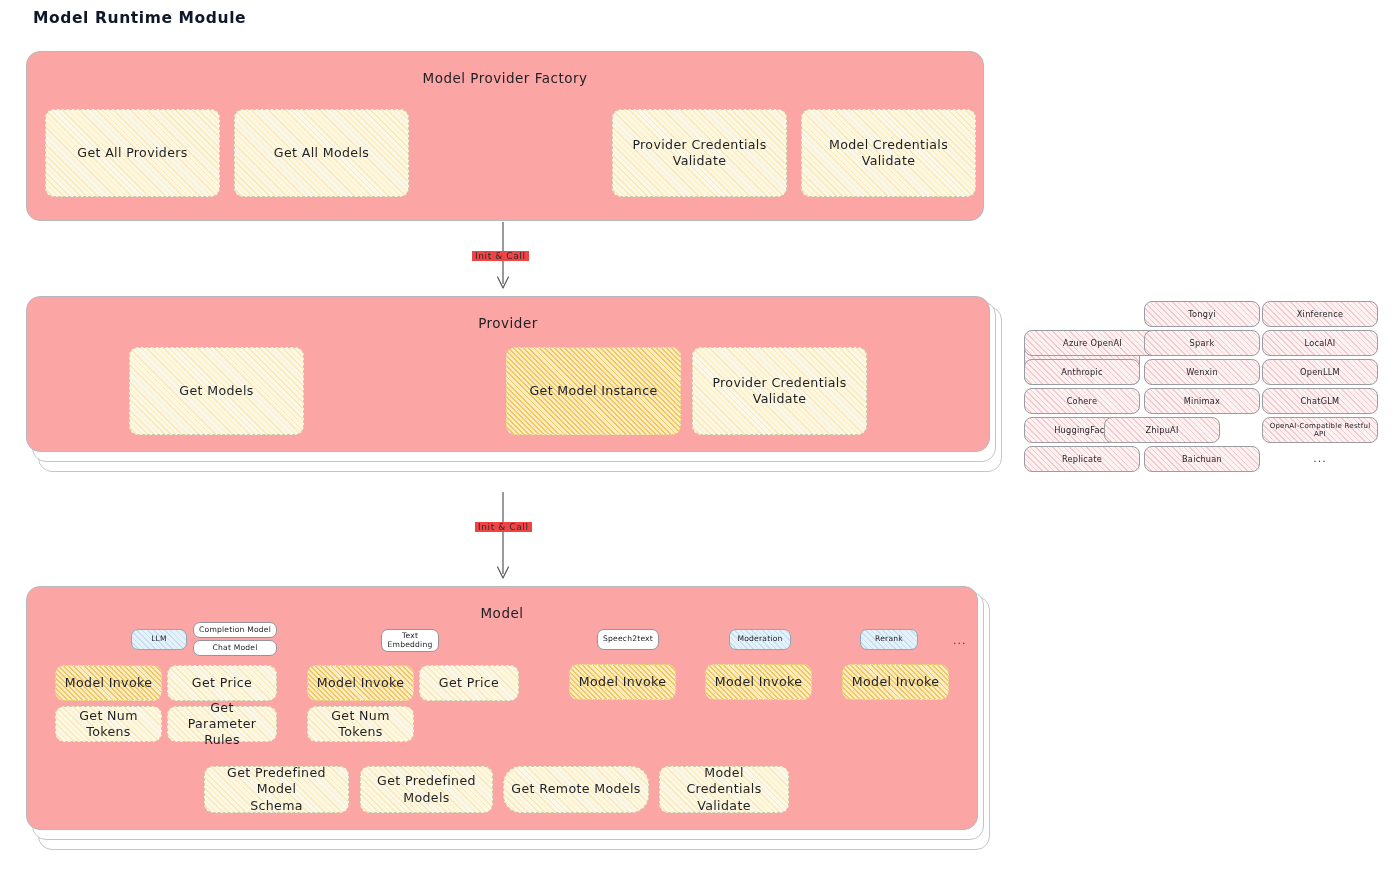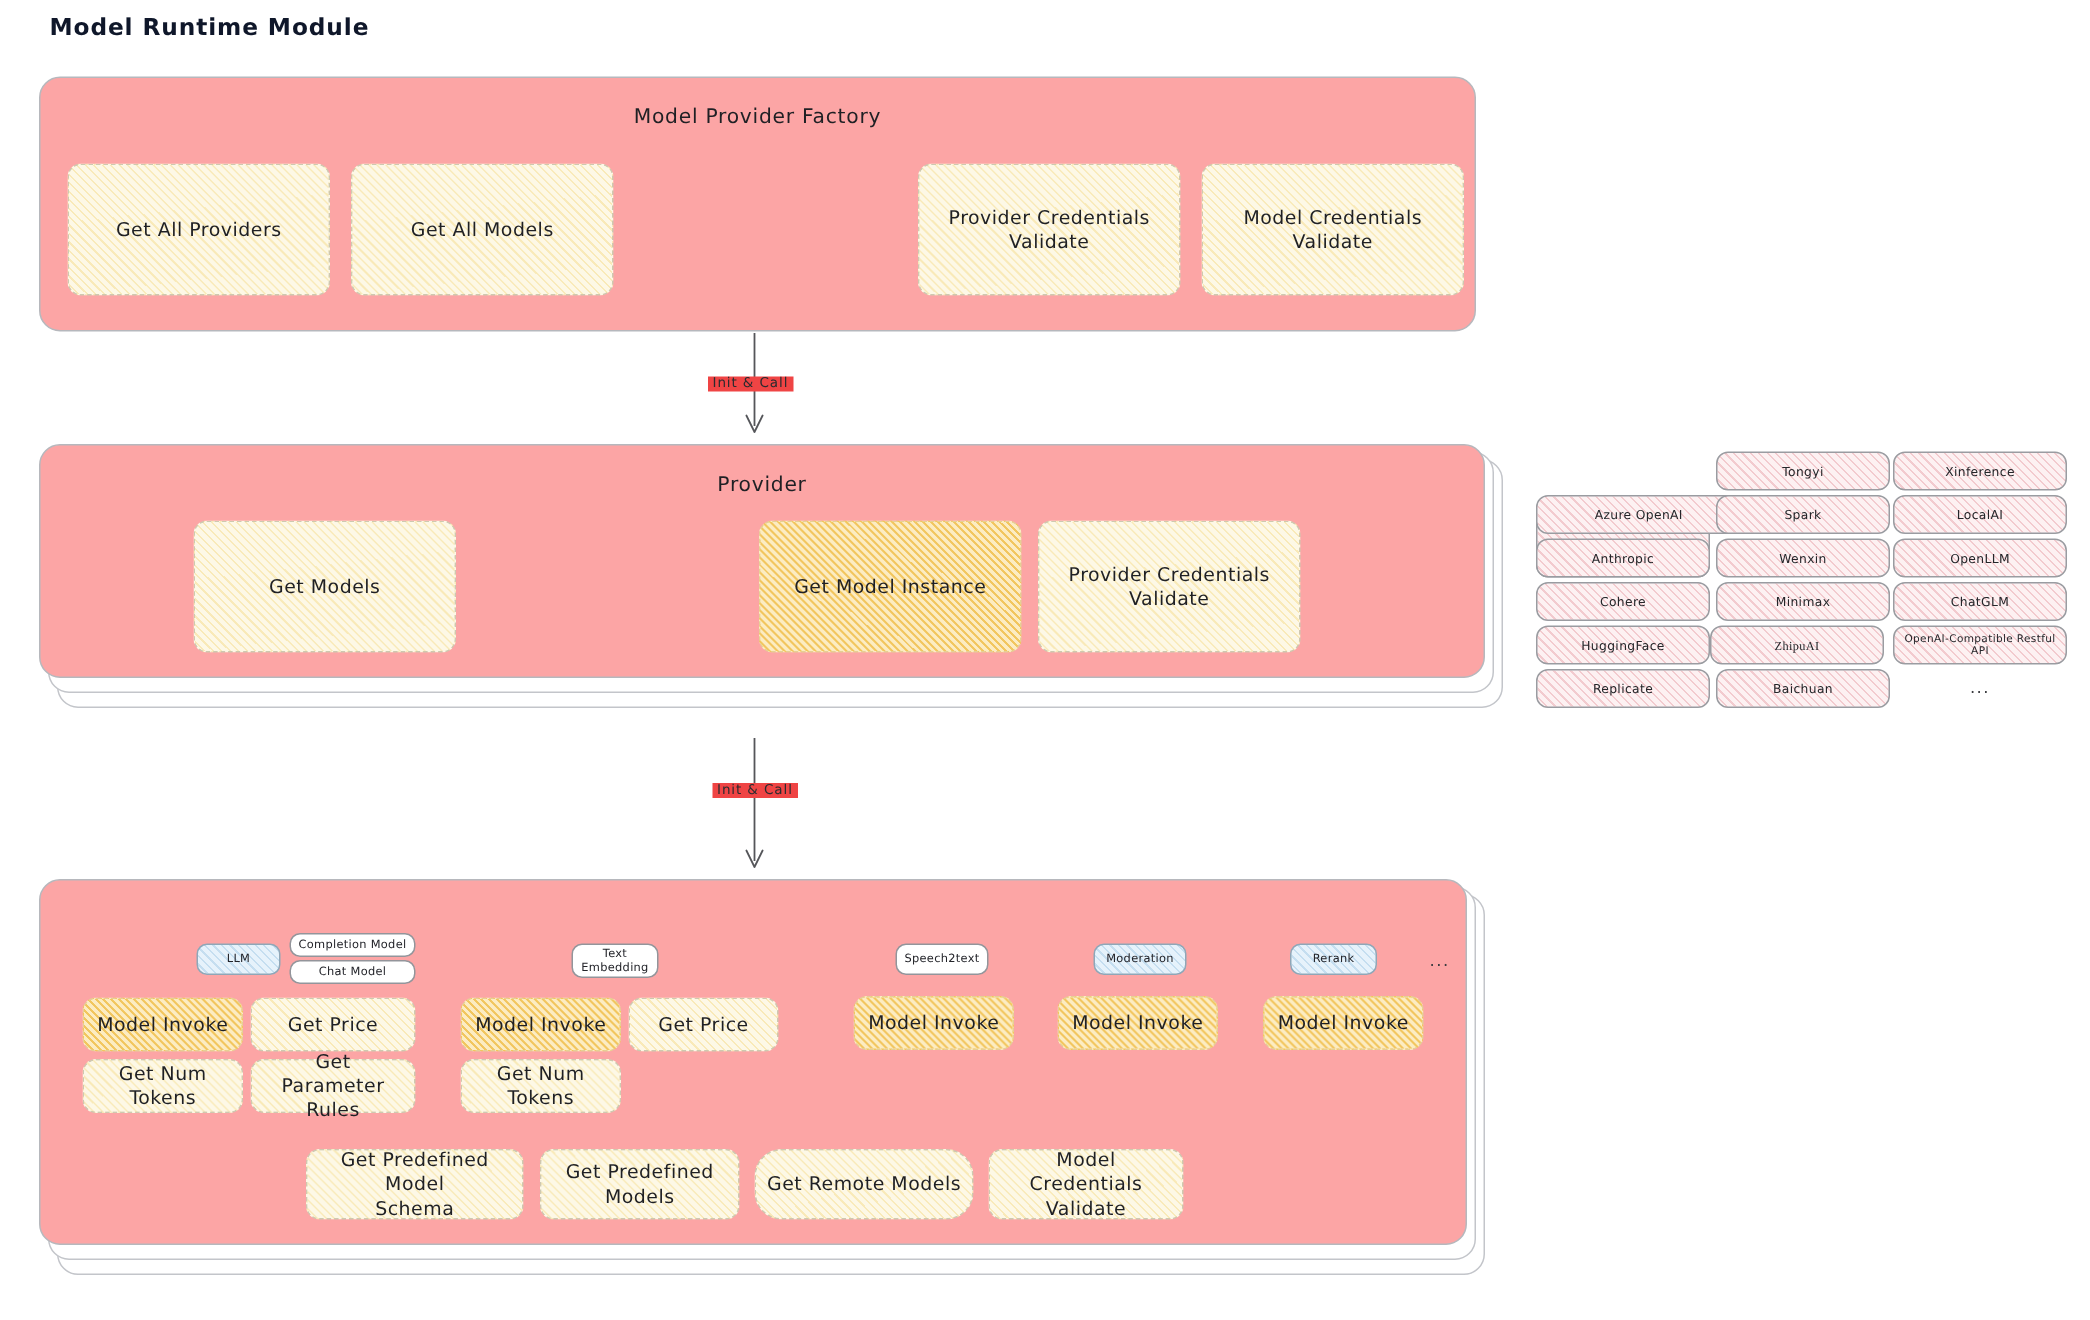--- a/index.html
+++ b/index.html
@@ -222,41 +222,42 @@
 <div class="chip hand" style="left:1024px; top:330px; width:137px; height:26px;">Azure OpenAI</div>
 <div class="chip hand" style="left:1024px; top:359px; width:116px; height:26px;">Anthropic</div>
 <div class="chip hand" style="left:1024px; top:388px; width:116px; height:26px;">Cohere</div>
 <div class="chip hand" style="left:1024px; top:417px; width:116px; height:26px;">HuggingFace</div>
 <div class="chip hand" style="left:1024px; top:446px; width:116px; height:26px;">Replicate</div>
 
 <div class="chip hand" style="left:1144px; top:301px; width:116px; height:26px;">Tongyi</div>
 <div class="chip hand" style="left:1144px; top:330px; width:116px; height:26px;">Spark</div>
 <div class="chip hand" style="left:1144px; top:359px; width:116px; height:26px;">Wenxin</div>
 <div class="chip hand" style="left:1144px; top:388px; width:116px; height:26px;">Minimax</div>
-<div class="chip hand" style="left:1140px; top:417px; width:116px; height:26px;font-family:Liberation Serif, serif;">ZhipuAI</div>
+<div class="chip hand" style="left:1104px; top:417px; width:116px; height:26px;">ZhipuAI</div>
 <div class="chip hand" style="left:1144px; top:446px; width:116px; height:26px;">Baichuan</div>
 
 <div class="chip hand" style="left:1262px; top:301px; width:116px; height:26px;">Xinference</div>
 <div class="chip hand" style="left:1262px; top:330px; width:116px; height:26px;">LocalAI</div>
 <div class="chip hand" style="left:1262px; top:359px; width:116px; height:26px;">OpenLLM</div>
 <div class="chip hand" style="left:1262px; top:388px; width:116px; height:26px;">ChatGLM</div>
 <div class="chip hand" style="left:1262px; top:417px; width:116px; height:26px; font-size:7px;">OpenAI-Compatible Restful API</div>
 <div class="chip-ellipsis hand" style="left:1262px; top:452px; width:116px;">...</div>
 
 <div class="arrow" style="left:489px; top:492px; width:28px; height:92px;">
   <svg width="28" height="92" viewBox="0 0 28 92">
     <path d="M14 0 L14 82" stroke="#55565a" stroke-width="1.2" fill="none"></path>
     <path d="M8.6 75 L14 86 L19.4 75" stroke="#55565a" stroke-width="1.2" fill="none" stroke-linecap="round" stroke-linejoin="round"></path>
   </svg>
 </div>
 <div class="arrow-label hand" style="left:475px; top:522px;">Init &amp; Call</div>
 
 <div class="deck" style="left:38px; top:596px; width:952px; height:254px;"></div>
 <div class="deck" style="left:32px; top:591px; width:952px; height:249px;"></div>
 <div class="panel" style="left:26px; top:586px; width:952px; height:244px;">
+  <div class="panel-title hand" style="top:18px;">Model</div>
 
   <div class="badge blue hand" style="left:104px; top:42px; width:56px; height:21px;">LLM</div>
   <div class="badge hand" style="left:166px; top:35px; width:84px; height:16px;">Completion Model</div>
   <div class="badge hand" style="left:166px; top:53px; width:84px; height:16px;">Chat Model</div>
 
   <div class="node hl hand" style="left:28px; top:78px; width:107px; height:36px;">Model Invoke</div>
   <div class="node hand" style="left:140px; top:78px; width:110px; height:36px;">Get Price</div>
   <div class="node hand" style="left:28px; top:119px; width:107px; height:36px;">Get Num Tokens</div>
   <div class="node hand" style="left:140px; top:119px; width:110px; height:36px; white-space:pre-line;">Get Parameter
 Rules</div>

